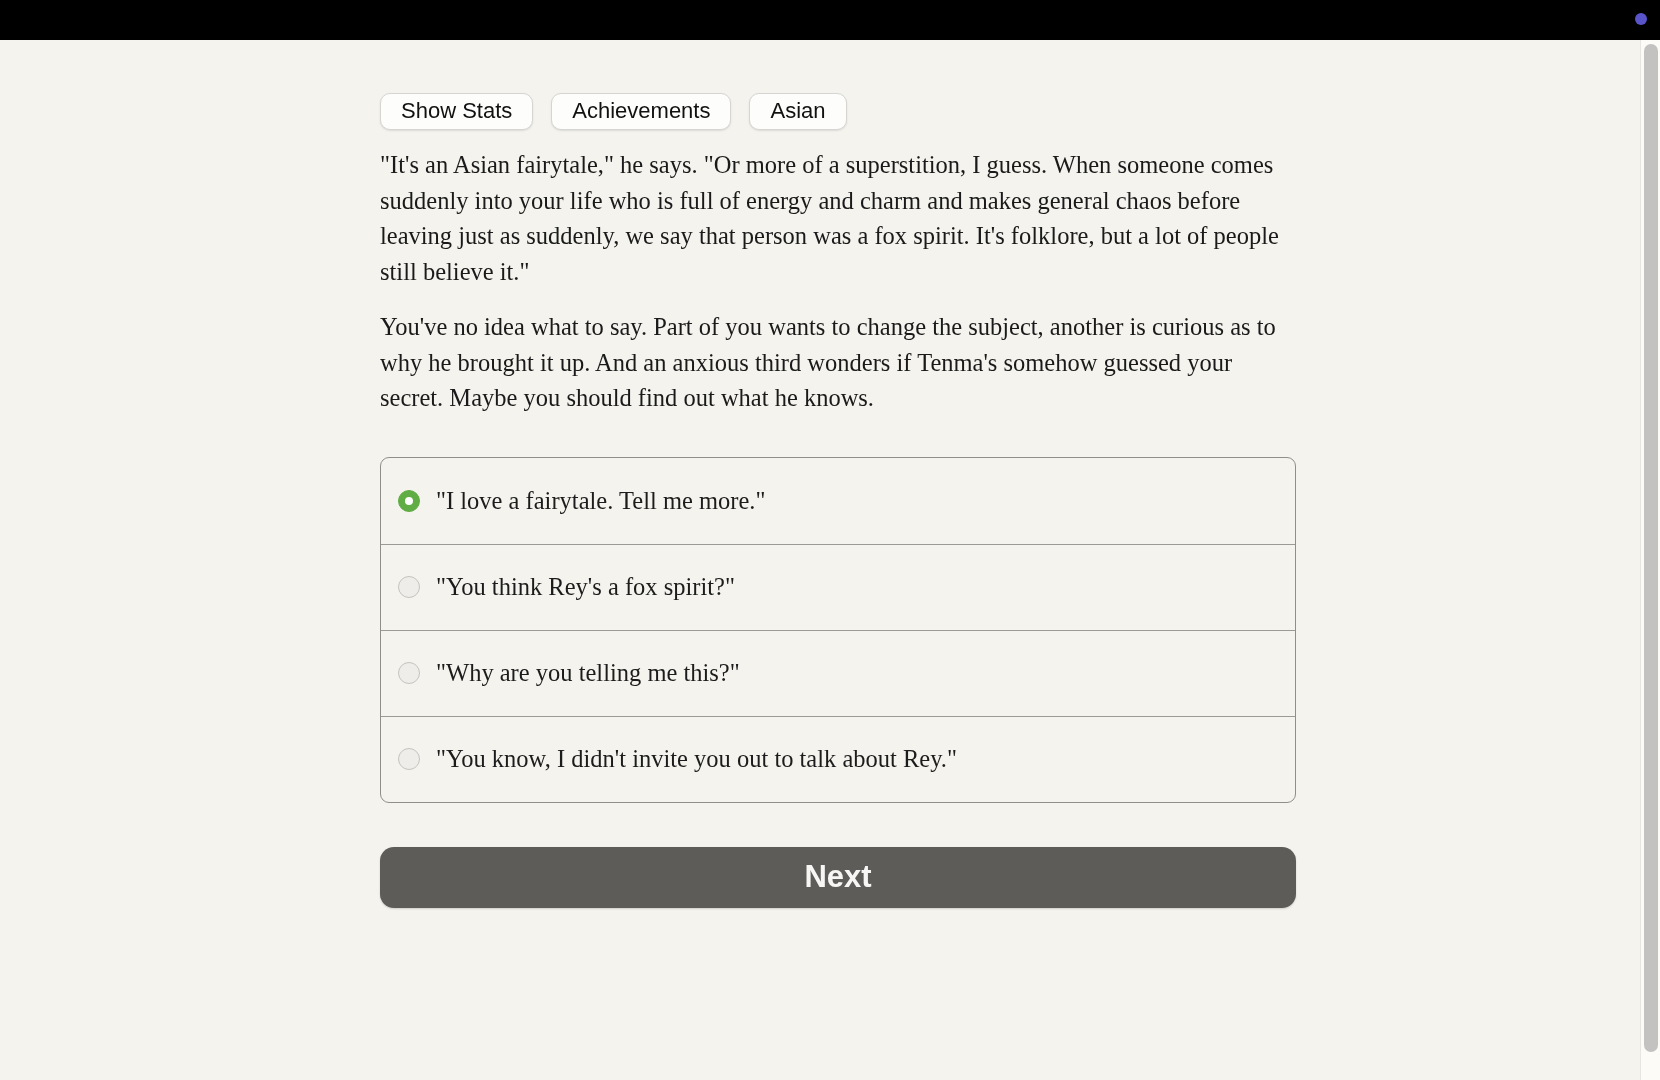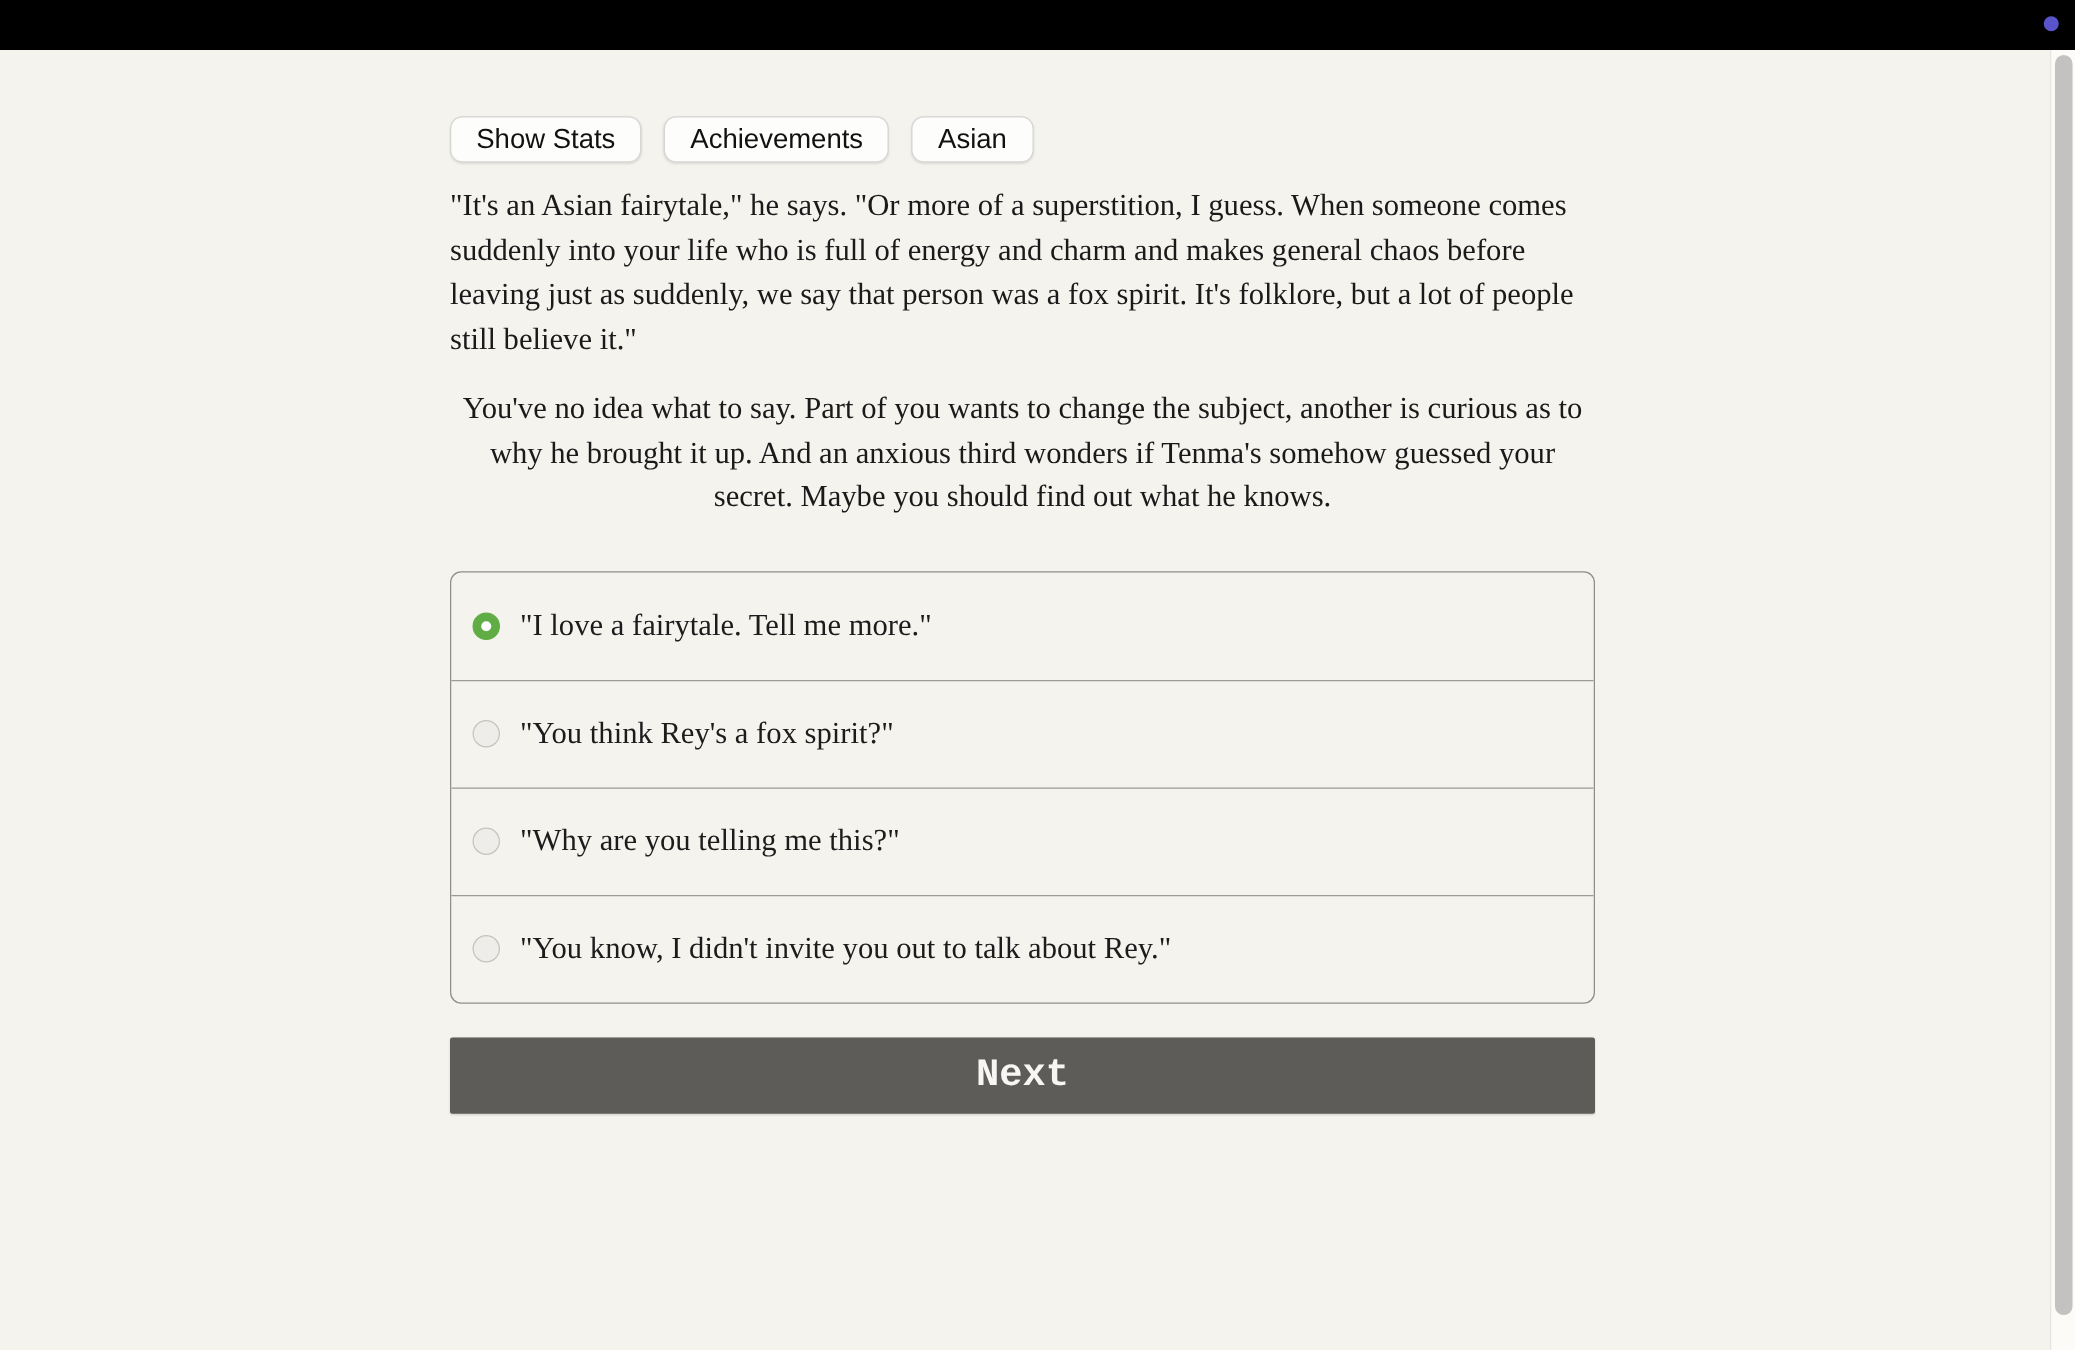--- a/index.html
+++ b/index.html
@@ -19,36 +19,36 @@
   }
   .scroll-track {
     position: absolute; right: 0; top: 40px; bottom: 0; width: 20px;
     background: #fcfbf8; border-left: 1px solid #e6e5e1;
   }
   .scroll-thumb {
     position: absolute; left: 3px; top: 4px; width: 14px; height: 1008px;
     background: #c3c2c0; border-radius: 7px;
   }
   .content {
-    position: absolute; left: 360px; top: 40px; width: 916px;
+    position: absolute; left: 380px; top: 40px; width: 916px;
   }
   .toolbar { display: flex; gap: 18px; margin-top: 53px; }
   .toolbar-btn {
     font-family: "Liberation Sans", sans-serif;
     font-size: 22px; color: #111; background: #fdfdfc;
     border: 1px solid #d6d5d1; border-radius: 10px;
     padding: 5px 20px 6px; line-height: 24px;
     box-shadow: 0 1px 2px rgba(0,0,0,0.10);
     cursor: pointer;
   }
   .story-paragraph {
     font-size: 24.5px; line-height: 35.5px; color: #1a1a1a;
     margin-top: 17px;
   }
-  .story-paragraph + .story-paragraph { margin-top: 20px; text-align: center; }
+  .story-paragraph + .story-paragraph { margin-top: 20px; }
   .choice-box {
     margin-top: 41px;
     border: 1px solid #8f8e8a; border-radius: 9px;
     overflow: hidden;
   }
   .choice-row {
     display: flex; align-items: center; gap: 16px;
     height: 86px; padding-left: 17px; cursor: pointer;
   }
   .choice-row + .choice-row { border-top: 1.5px solid #9b9a96; }
@@ -61,24 +61,24 @@
     background: var(--accent, #61ad45);
     border-color: var(--accent, #61ad45);
   }
   .radio.selected::after {
     content: ""; position: absolute; left: 50%; top: 50%;
     width: 8px; height: 8px; margin: -4px 0 0 -4px;
     border-radius: 50%; background: #fff;
   }
   .choice-label { font-size: 24.5px; color: #1c1c1c; }
   .next-btn {
-    display: block; width: 100%; height: 61px; margin-top: 27px;
-    background: var(--next-bg, #5e5c59); border: none; border-radius: 2px;
+    display: block; width: 100%; height: 61px; margin-top: 44px;
+    background: var(--next-bg, #5e5c59); border: none; border-radius: 14px;
     color: var(--next-text, #f7f6f4);
-    font-family: Liberation Mono, monospace;
+    font-family: Liberation Sans, sans-serif;
     font-size: 31px; font-weight: bold;
     cursor: pointer; box-shadow: 0 1px 2px rgba(0,0,0,0.15);
   }
 </style>
 </head>
 <body>
 
 <div class="topbar">
   <span class="notification-dot"></span>
 </div>

